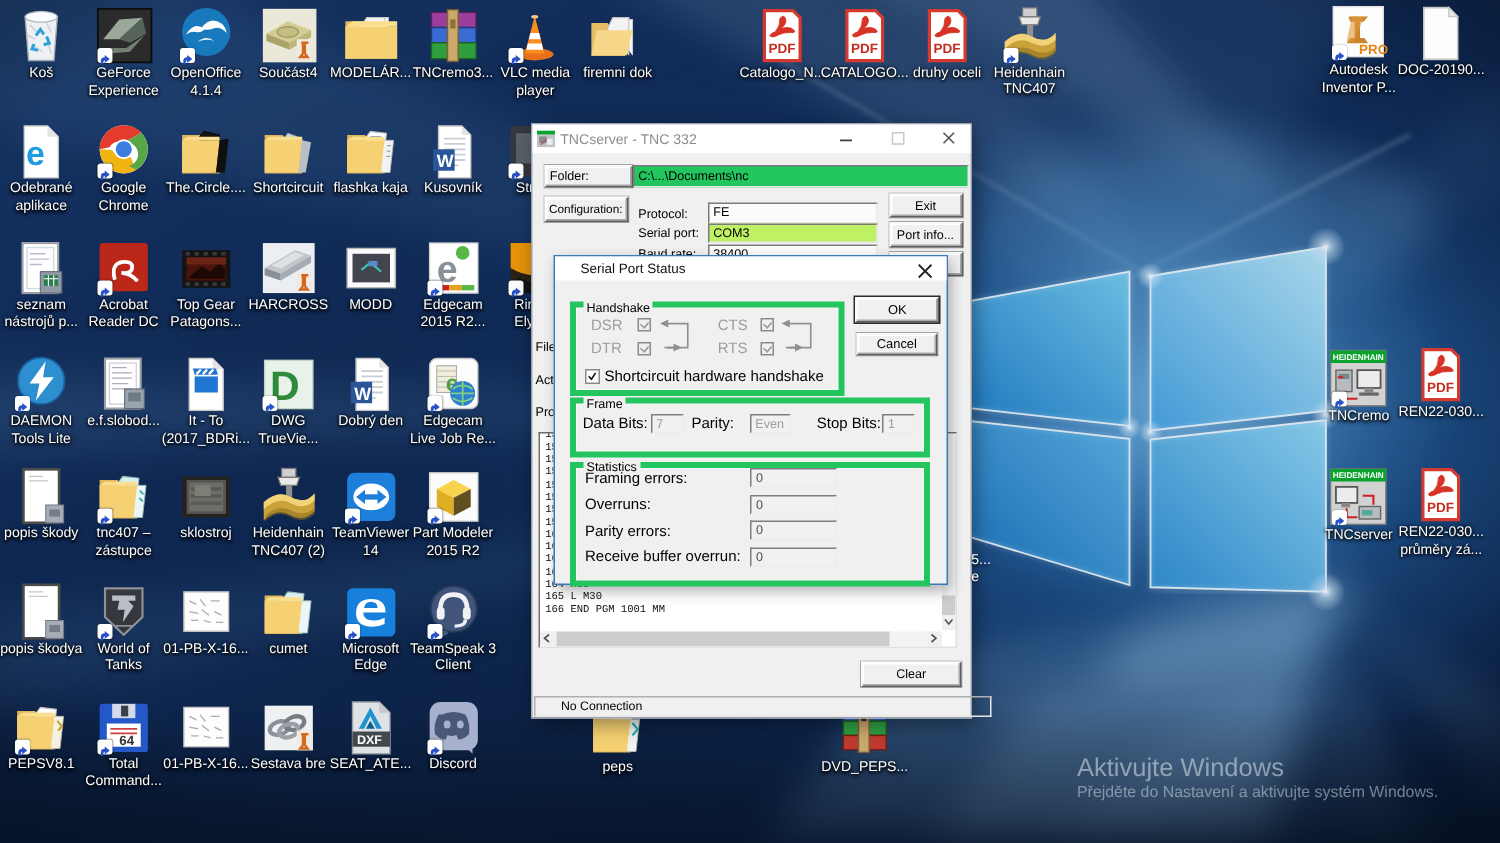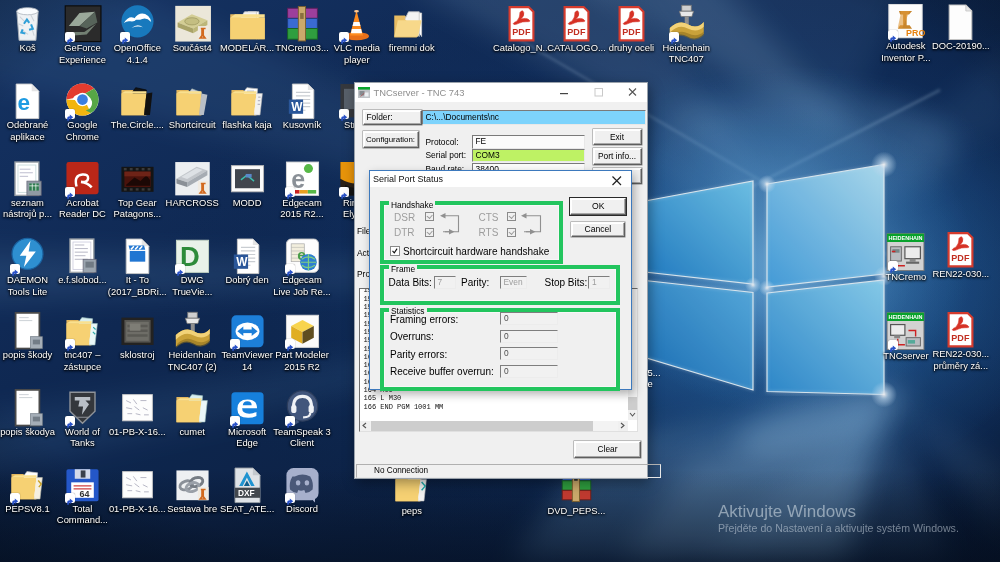--- a/index.html
+++ b/index.html
@@ -6,34 +6,34 @@
 .ic{position:relative;width:35px;height:35px;margin:0 auto}
 .ic>svg:first-child{transform:scale(1.19);transform-origin:17.5px 18.5px}
 .lb{margin-top:0px;font-size:9.4px;line-height:11.6px;color:#fff;text-shadow:0 1px 2px rgba(0,0,0,.95),0 1px 3px rgba(0,0,0,.8),0 0 2px rgba(0,0,0,.6)}
 .sc{position:absolute;left:0;bottom:0;width:10px;height:10px;background:#fff;border-radius:2px;box-shadow:0 0 1px rgba(0,0,0,.6)}
 .wm1{position:absolute;left:718px;top:502px;font-size:17px;color:rgba(210,220,230,.58)}
 .wm2{position:absolute;left:718px;top:522px;font-size:10.6px;color:rgba(210,220,230,.52)}
 #win{position:absolute;left:353.5px;top:82px;width:292px;height:395px;background:#f0f0f0;border:1px solid #9aa2ab;box-shadow:2px 4px 12px rgba(0,0,0,.38);font-size:8.4px;color:#000}
 #wtb{position:absolute;left:0;top:0;width:100%;height:19px;background:#fff}
 #wtt{position:absolute;left:19px;top:0;line-height:19px;font-size:9.4px;color:#8e8e8e}
 .btn{position:absolute;background:#f0f0f0;border:1px solid;border-color:#fdfdfd #5e5e5e #5e5e5e #fdfdfd;box-shadow:inset -1px -1px 0 #a8a8a8,inset 1px 1px 0 #fff,0 0 0 .5px #888;text-align:center;font-size:8.4px;color:#000}
-.fld{position:absolute;background:#7dd3fc;border:1px solid;border-color:#7a7a7a #e8e8e8 #e8e8e8 #7a7a7a;padding-left:3px;font-size:8.4px;color:#000}
+.fld{position:absolute;background:#22c55e;border:1px solid;border-color:#7a7a7a #e8e8e8 #e8e8e8 #7a7a7a;padding-left:3px;font-size:8.4px;color:#000}
 .wlab{position:absolute;font-size:8.4px;color:#000}
 #lbox{position:absolute;left:4.5px;top:204.5px;width:277px;height:142px;background:#fff;border:1px solid;border-color:#6e6e6e #e0e0e0 #e0e0e0 #6e6e6e;overflow:hidden}
 #lines{position:absolute;left:3.5px;top:-2.2px;font-family:"Liberation Mono",monospace;font-size:7px;line-height:8.32px;white-space:pre;color:#111}
 #vsb{position:absolute;right:0;top:0;width:9.5px;height:131px;background:#f3f3f3}
 #vth{position:absolute;left:0;top:108px;width:9.5px;height:13px;background:#cdcdcd}
 #vbt{position:absolute;left:0;bottom:0;width:9.5px;height:10px;background:#f0f0f0}
 #hsb{position:absolute;left:0;bottom:0;width:267.5px;height:9.5px;background:#f3f3f3}
 #hlt{position:absolute;left:0;top:0;width:10px;height:9.5px;background:#f0f0f0}
 #hth{position:absolute;left:10.5px;top:0;width:222px;height:9.5px;background:#cdcdcd}
 #hrt{position:absolute;right:0;top:0;width:10px;height:9.5px;background:#f0f0f0}
 #sbar{position:absolute;left:1.5px;top:381px;width:286px;height:12px;border:1px solid;border-color:#b0b0b0 #e8e8e8 #e8e8e8 #b0b0b0;padding-left:17px;line-height:12px;font-size:8.2px}
 #dlg{position:absolute;left:369px;top:170.3px;width:261px;height:218px;background:#f0f0f0;border:1px solid #3d79bd;box-shadow:2px 4px 9px rgba(0,0,0,.32);font-size:8.4px;color:#000}
-#dtb{position:absolute;left:0;top:0;width:100%;height:15.5px;background:#fff;font-size:9px;color:#111;line-height:16px;padding-left:3px;box-sizing:border-box}
+#dtb{position:absolute;left:0;top:0;width:100%;height:15.5px;background:#fff;font-size:9px;color:#111;line-height:16px;padding-left:17px;box-sizing:border-box}
 .grp{position:absolute;border:4px solid #22c55e;box-shadow:inset 0 0 0 .5px #fdfdfd}
 .gl{position:absolute;left:5px;top:-5.5px;background:#f0f0f0;padding:0 2px;font-size:8.4px}
 .dlab{position:absolute;font-size:10px;white-space:nowrap}
 .gray{color:#9d9d9d}
 .cb{position:absolute;width:6.8px;height:6.8px;background:#fff;border:1px solid #8a8a8a}
 .cbg{background:#f0f0f0}
 .cbg:after{content:"";position:absolute;left:1px;top:0.5px;width:4px;height:2.5px;border-left:1.3px solid #999;border-bottom:1.3px solid #999;transform:rotate(-50deg)}
 .cb svg{position:absolute;left:0;top:0}
 .dfld{position:absolute;height:11px;background:#f1f1f1;border:1px solid;border-color:#7e7e7e #ececec #ececec #7e7e7e;padding-left:3px;line-height:11px;font-size:8.4px;color:#4e4e4e}
 .dfld.gray{color:#9d9d9d}
@@ -789,21 +789,21 @@
 
 <div id="win">
 <div id="wtb">
         <svg width="12" height="11" style="position:absolute;left:3px;top:4px">
           <rect x="0" y="0" width="12" height="11" fill="#bfc3c7"></rect>
           <rect x="0" y="0" width="12" height="2.6" fill="#09a42c"></rect>
           <rect x="1.5" y="4" width="5" height="4.5" fill="#878c91"></rect>
           <rect x="6.5" y="5.5" width="4" height="4" fill="#eceff2"></rect>
           <path d="M2.5 9.5 l4-3.5" stroke="#a55" stroke-width=".8"></path>
         </svg>
-        <span id="wtt">TNCserver - TNC 743</span>
+        <span id="wtt">TNCserver - TNC 332</span>
 <svg width="90" height="19" style="position:absolute;right:4px;top:0">
           <rect x="7" y="10" width="8" height="1.2" fill="#444"></rect>
           <rect x="42" y="5.5" width="7.5" height="7.5" fill="none" stroke="#c9c9c9" stroke-width="1"></rect>
           <path d="M76 5.5 L83 12.5 M83 5.5 L76 12.5" stroke="#555" stroke-width="1.1"></path>
         </svg>
       </div>
 <div class="btn" style="left:8px;top:26.5px;width:54px;height:13.5px;text-align:left;padding-left:3px;line-height:13.5px">Folder:</div>
 <div class="fld" style="left:67px;top:26.5px;width:219px;height:13.5px;line-height:13.5px">C:\...\Documents\nc</div>
 <div class="btn" style="left:8px;top:48px;width:54px;height:15px;line-height:15px;font-size:7.9px">Configuration:</div>
 <div class="wlab" style="left:71px;top:53.5px">Protocol:</div>

